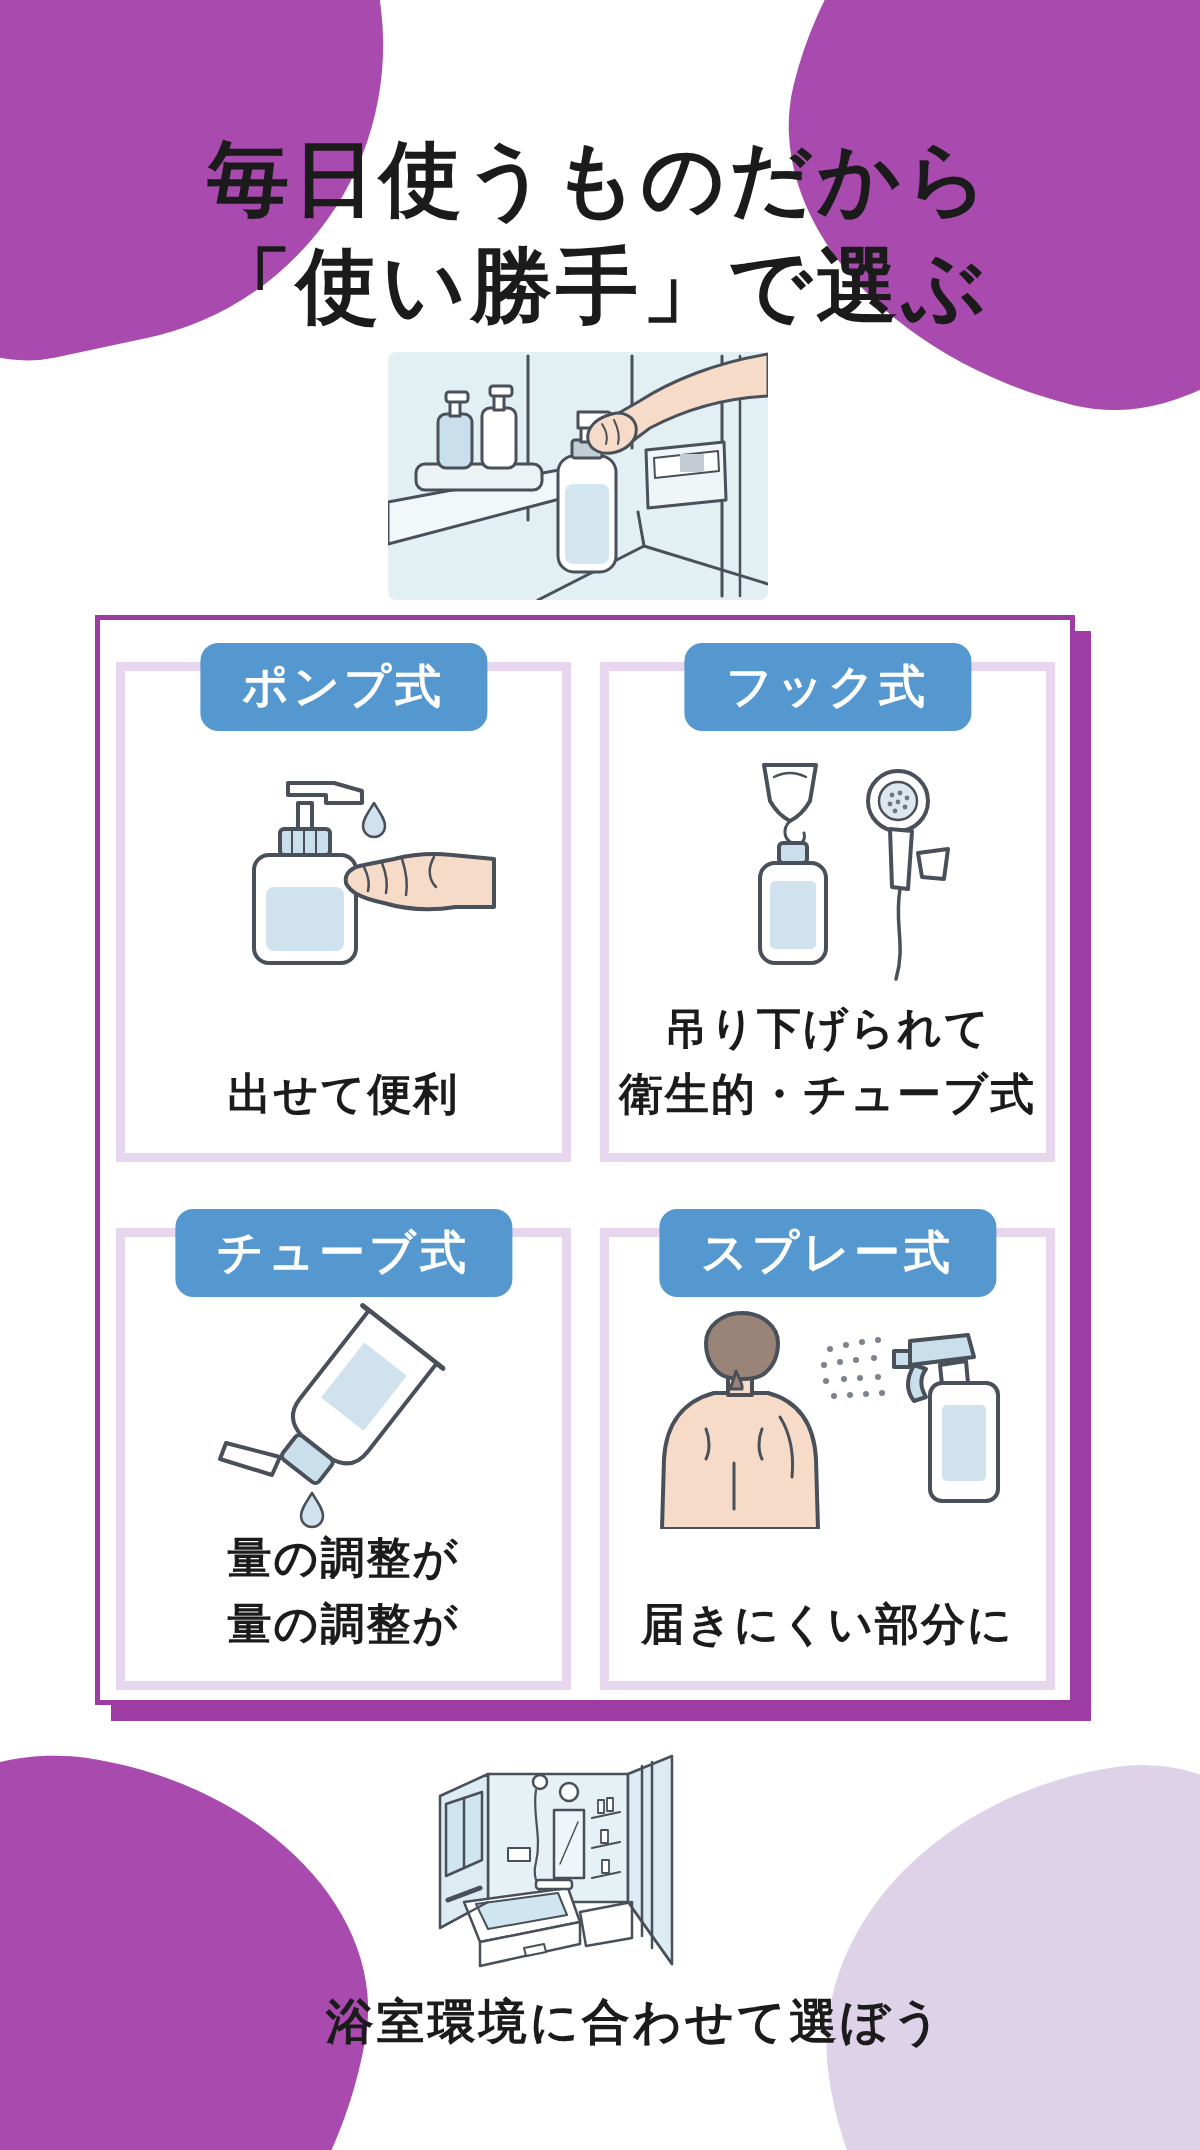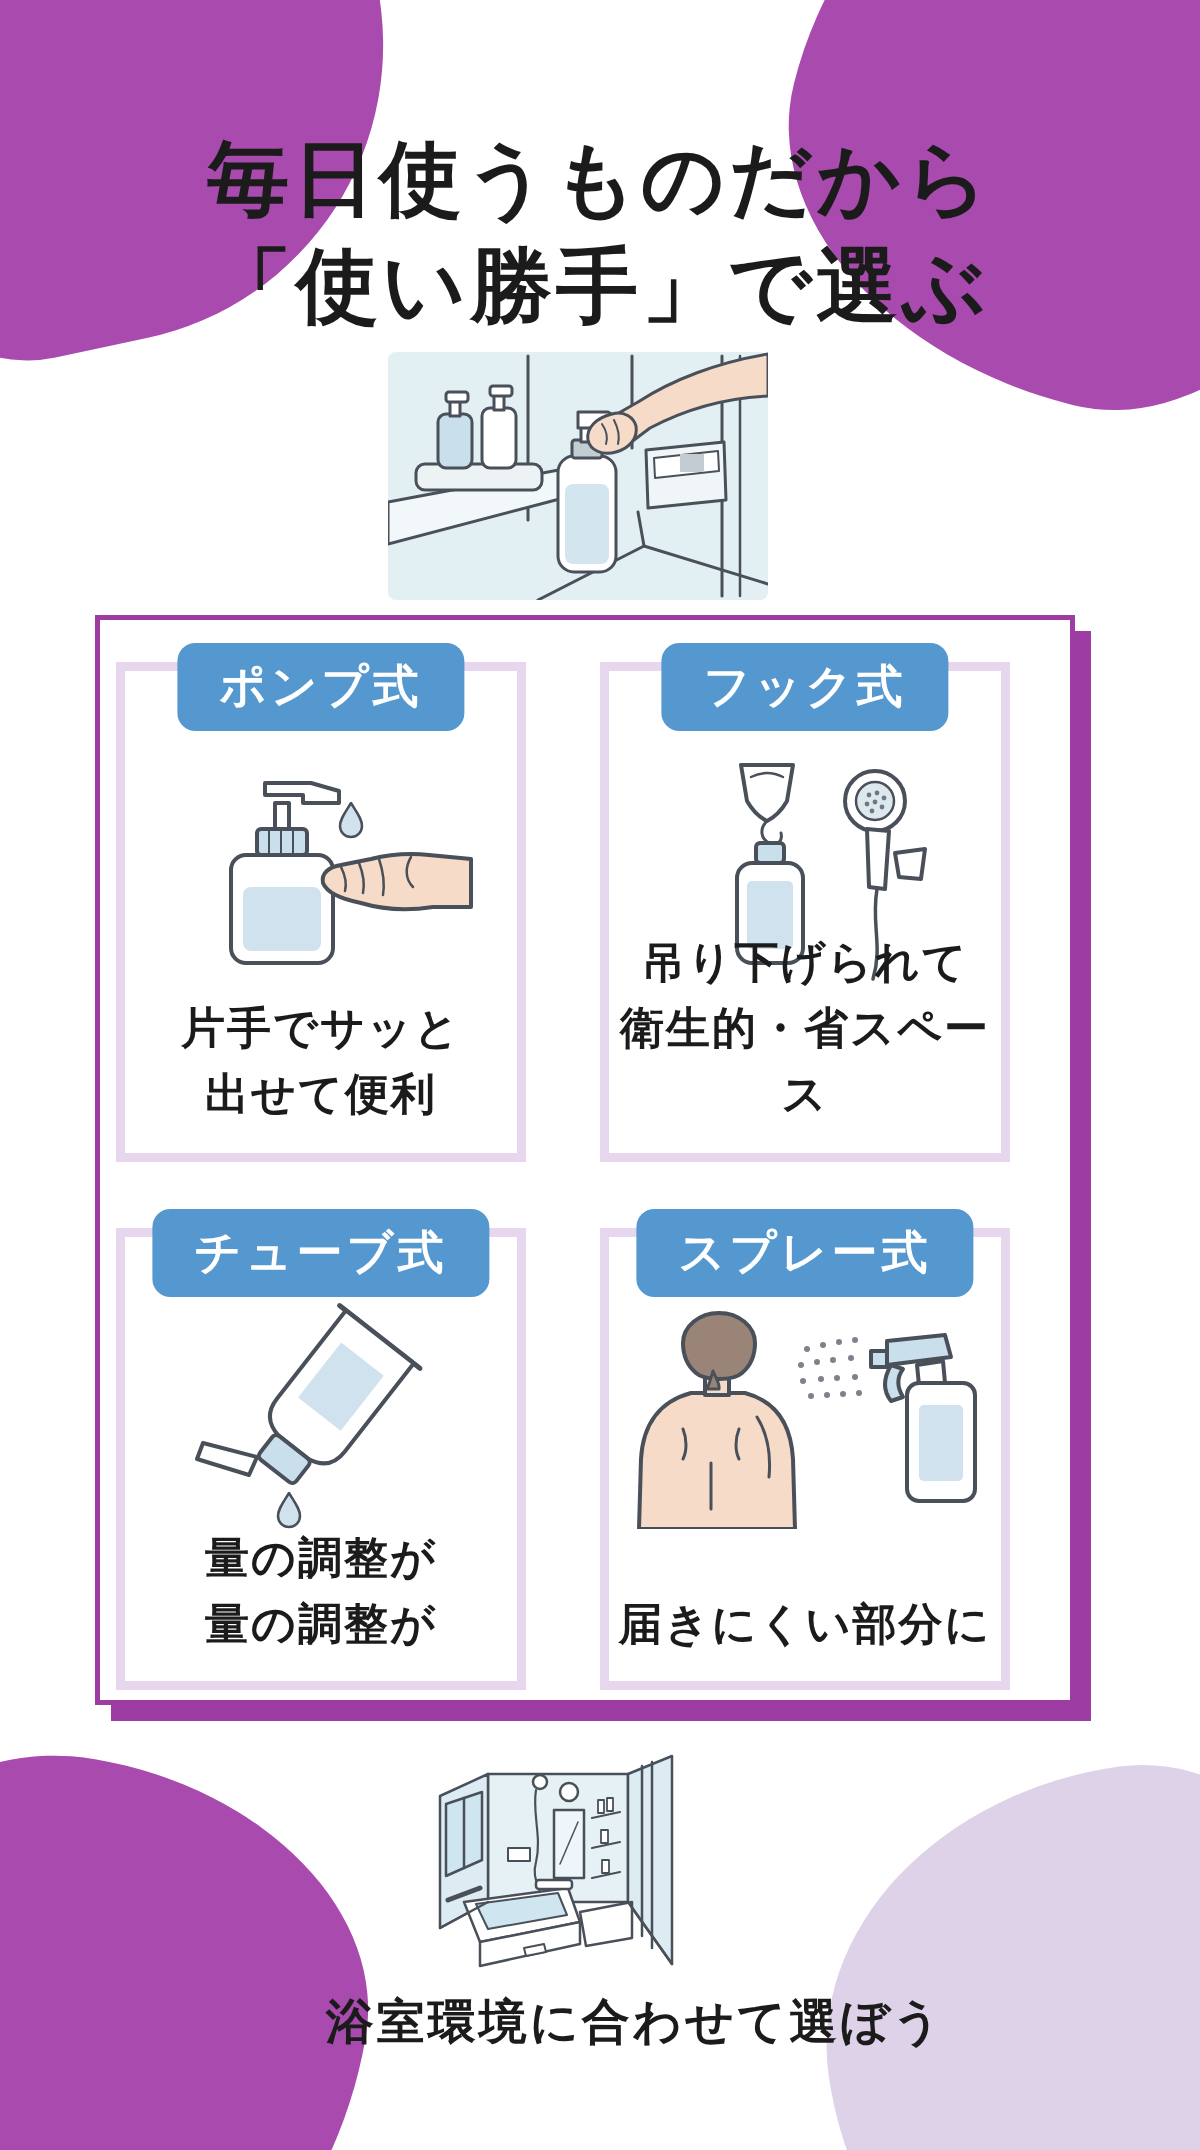--- a/index.html
+++ b/index.html
@@ -37,21 +37,21 @@
   }
   .intro-illo{position:absolute;z-index:2;left:388px;top:352px;width:380px;height:248px;}
   .intro-illo svg{display:block;width:100%;height:100%;}
 
   .card{
     position:absolute;z-index:1;left:95px;top:615px;width:980px;height:1090px;
     background:#ffffff;border:5px solid var(--card-border);
     box-shadow:16px 16px 0 0 var(--card-border);
   }
   .q{
-    position:absolute;width:410px;background:#ffffff;
+    position:absolute;width:455px;background:#ffffff;
     border:9px solid var(--panel-border);
   }
   .q1{left:16px;top:42px;height:500px;}
   .q2{left:500px;top:42px;height:500px;}
   .q3{left:16px;top:608px;height:462px;}
   .q4{left:500px;top:608px;height:462px;}
 
   .badge{
     position:absolute;top:-28px;left:50%;transform:translateX(-50%);
     background:var(--badge-blue);color:var(--badge-text);
@@ -137,21 +137,20 @@
         <rect x="72" y="132" width="78" height="64" rx="8" fill="#cfe2ee" stroke="none"></rect>
         <path d="M180 48 c-6 10 -11 16 -11 23 a11 11 0 0 0 22 0 c0 -7 -5 -13 -11 -23 z" fill="#cfe2ee" stroke-width="2.5"></path>
         <path d="M152 128 C150 118 158 112 170 110 L200 104 C216 100 238 98 258 100 L300 104 L300 152 L262 152 C236 156 210 154 190 148 C170 144 156 138 152 128 Z" fill="#f6dcc8"></path>
         <path d="M170 112 C174 120 176 128 174 136" stroke-width="2.5"></path>
         <path d="M188 108 C192 118 194 128 192 138" stroke-width="2.5"></path>
         <path d="M208 104 C212 116 214 128 212 140" stroke-width="2.5"></path>
         <path d="M240 102 C234 112 234 124 242 132" stroke-width="2.5"></path>
       </g>
     </svg>
     <div class="caption">
-      <div>片手でサッと</div>
       <div>出せて便利</div>
     </div>
   </div>
 
   <div class="q q2">
     <div class="badge">フック式</div>
     <svg class="q-illo" width="360" height="230" viewBox="0 0 360 230">
       <g transform="translate(30 0)" stroke="#4a505a" stroke-width="4" fill="none" stroke-linecap="round" stroke-linejoin="round">
         <path d="M86 10 L138 10 L132 46 Q124 60 112 66 Q100 60 92 46 Z" fill="#ffffff"></path>
         <path d="M96 22 Q112 14 128 22" stroke-width="2.5"></path>
@@ -170,21 +169,21 @@
             <circle cx="227" cy="52" r="2.4"></circle>
           <circle cx="217" cy="56" r="2.4"></circle>
         </g>
         <path d="M212 74 L234 76 L230 134 L214 132 Z" fill="#ffffff"></path>
         <path d="M240 98 L270 94 L266 124 L244 122 Z" fill="#ffffff"></path>
         <path d="M222 134 C216 170 228 190 218 224" stroke-width="3.5"></path>
       </g>
     </svg>
     <div class="caption">
       <div>吊り下げられて</div>
-      <div>衛生的・省スペース</div>
+      <div>衛生的・チューブ式</div>
     </div>
   </div>
 
   <div class="q q3">
     <div class="badge">チューブ式</div>
     <svg class="q-illo" width="360" height="230" viewBox="0 0 360 230">
       <g transform="translate(30 0)" stroke="#4a505a" stroke-width="4" fill="none" stroke-linecap="round" stroke-linejoin="round">
         <g transform="rotate(38 150 105)">
           <line x1="104" y1="16" x2="206" y2="16" stroke-width="5"></line>
           <path d="M112 16 L198 16 L198 128 Q198 152 174 156 L136 156 Q112 152 112 128 Z" fill="#ffffff"></path>

